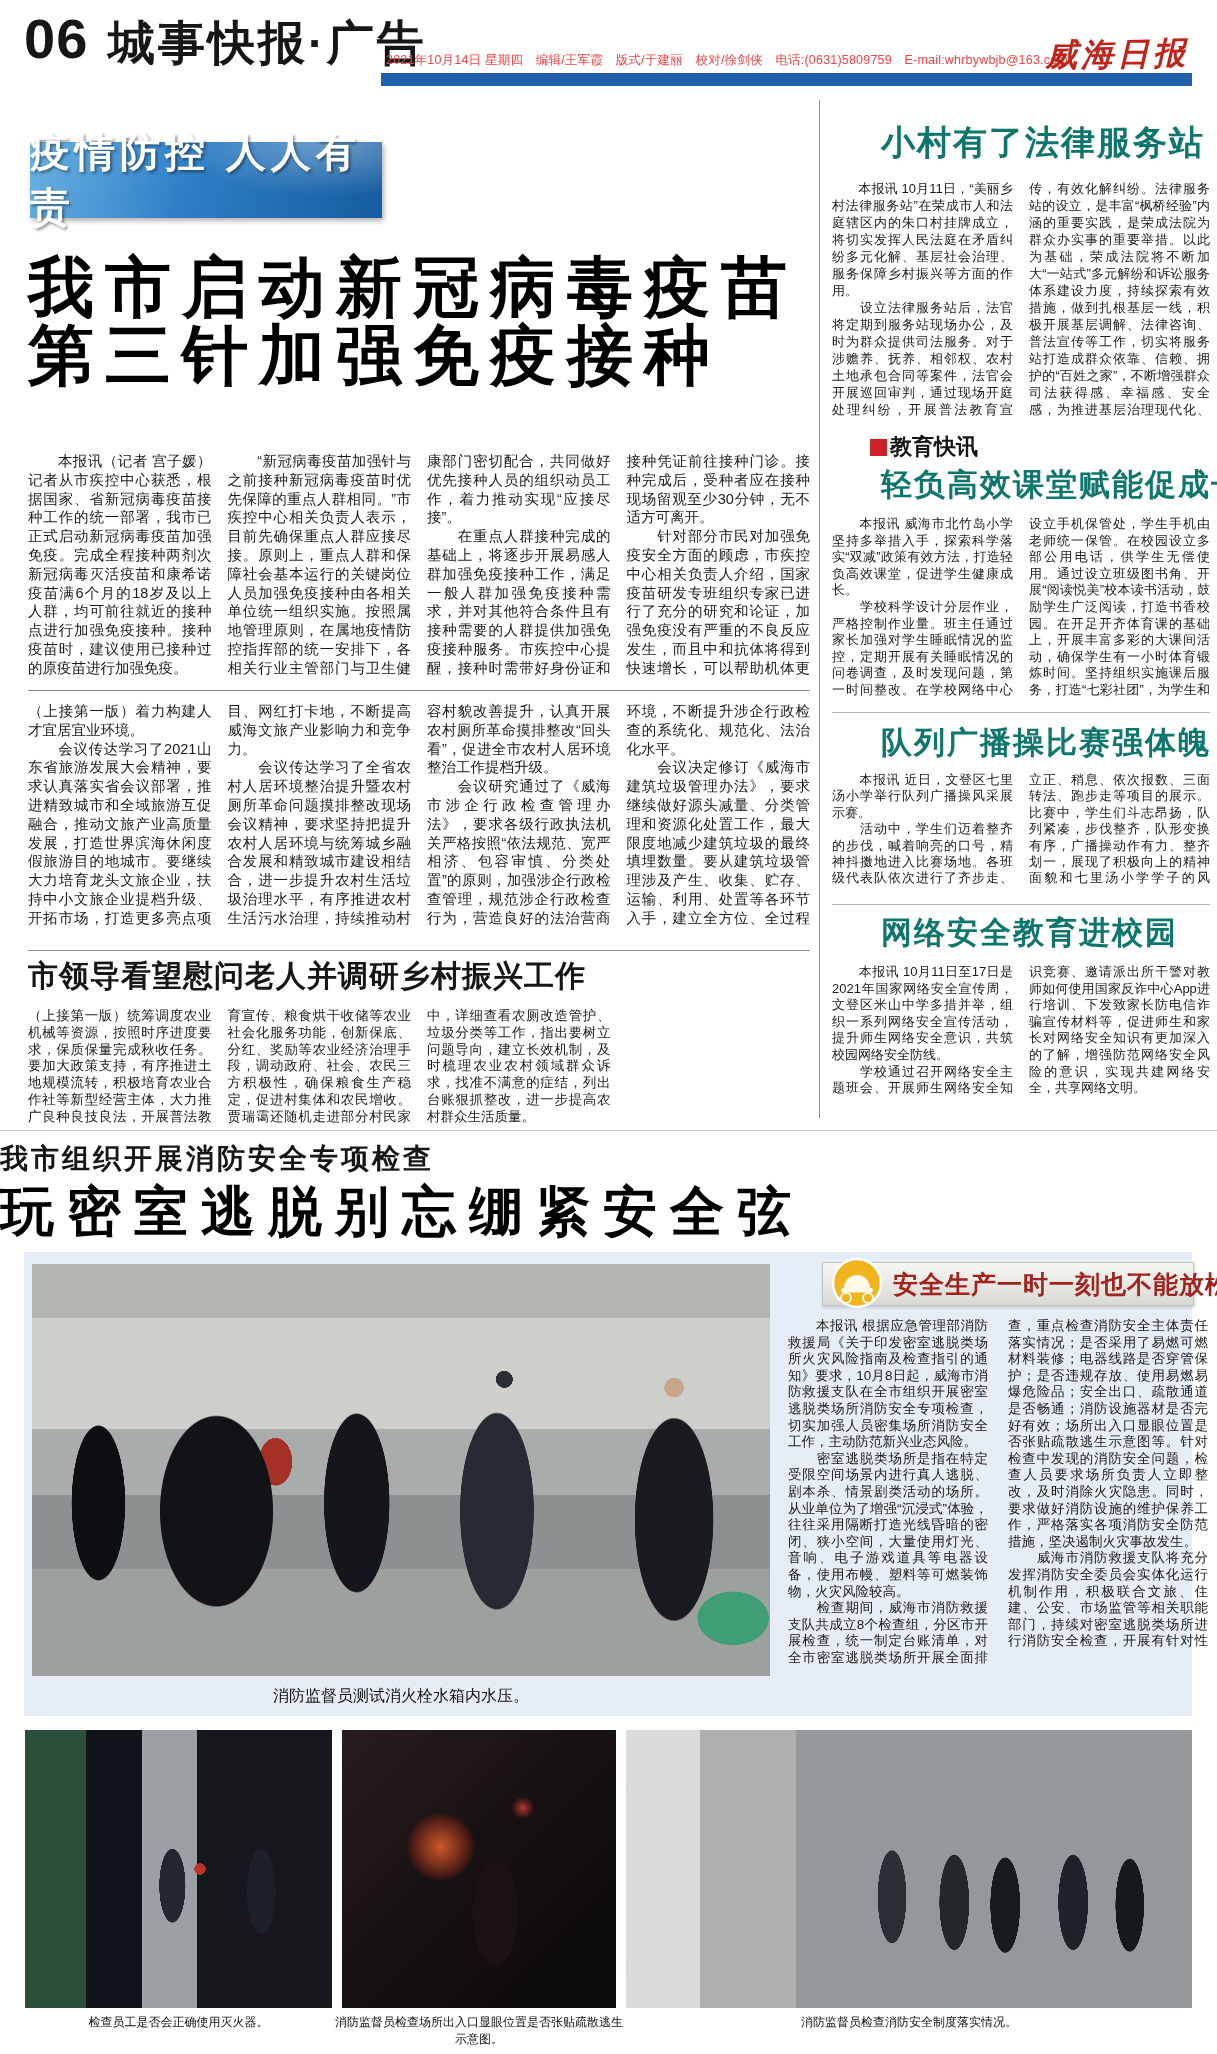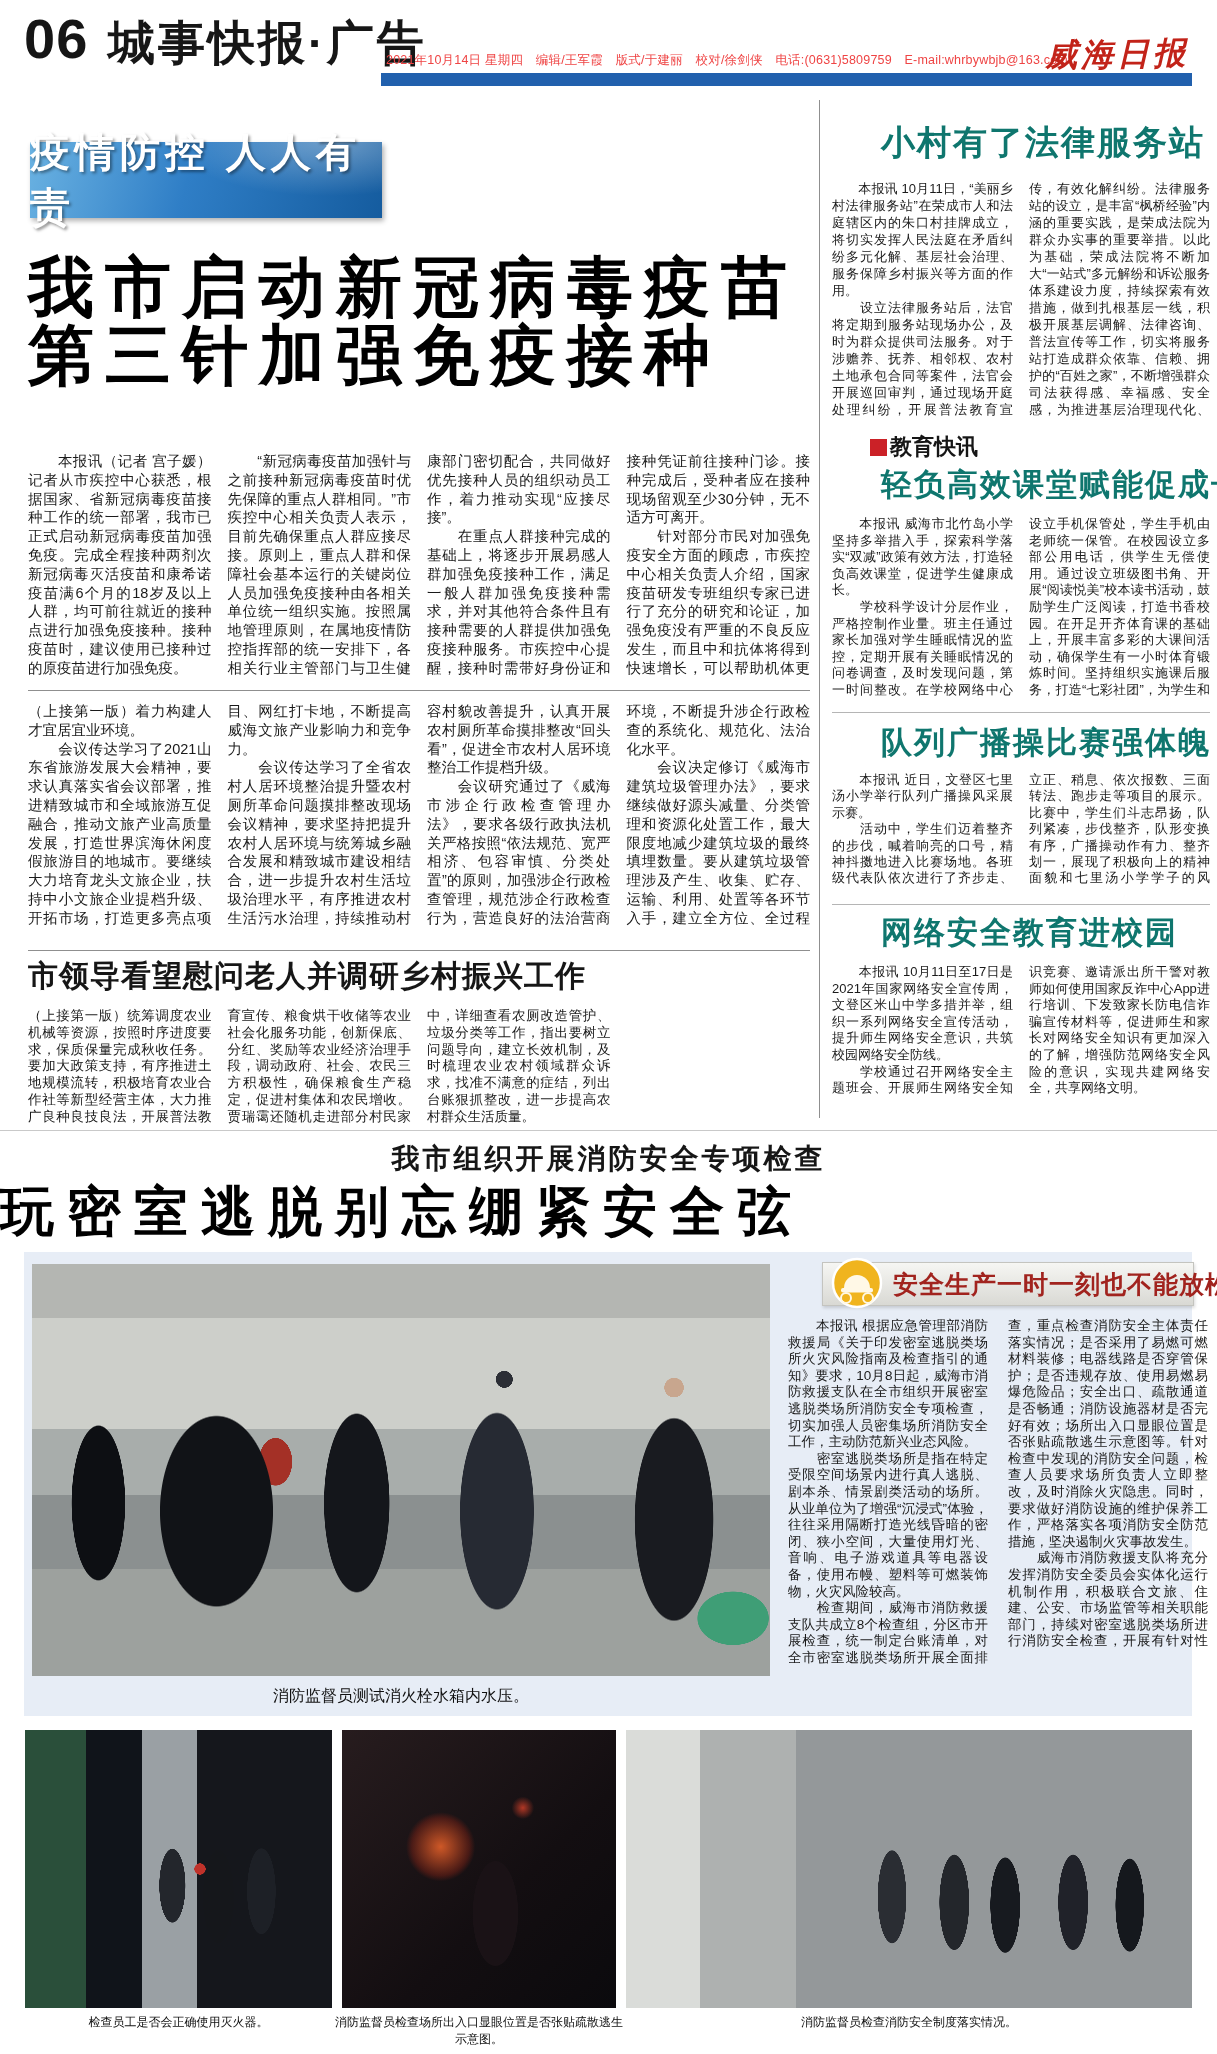--- a/index.html
+++ b/index.html
@@ -35,21 +35,21 @@
   .r-title{position:absolute;left:838px;font-size:31px;font-weight:900;letter-spacing:2px;
            font-family:Liberation Serif, serif;color:#0f766e;white-space:nowrap;margin-left:43px;}
   .body2{column-count:2;column-gap:16px;font-size:13px;line-height:17px;}
   .law-body{position:absolute;left:832px;top:180px;width:378px;height:240px;}
   .edu-marker{position:absolute;left:846px;top:432px;display:flex;align-items:center;font-size:22px;font-weight:900;padding-left:24px;}
   .edu-marker .sq{width:17px;height:17px;background:#cb2127;margin-right:3px;}
   .edu1-body{position:absolute;left:832px;top:516px;width:378px;height:188px;line-height:16.6px;}
   .edu2-body{position:absolute;left:832px;top:772px;width:378px;height:126px;line-height:16.4px;}
   .edu3-body{position:absolute;left:832px;top:964px;width:378px;height:148px;line-height:16.6px;}
   
-  .fire-kicker{position:absolute;left:0;top:1140px;width:1217px;text-align:center;font-size:28px;font-weight:700;letter-spacing:3px;}
+  .fire-kicker{position:absolute;left:0;top:1140px;width:1217px;text-align:left;font-size:28px;font-weight:700;letter-spacing:3px;}
   .fire-title{position:absolute;left:0;top:1176px;width:1217px;font-size:54px;font-weight:900;
               letter-spacing:13px;font-family:"Liberation Serif",serif;color:#000;}
   .fire-panel{position:absolute;left:24px;top:1252px;width:1168px;height:464px;background:#e7edf6;}
   .fire-photo{position:absolute;left:32px;top:1264px;width:738px;height:412px;
     background:
       radial-gradient(ellipse 60px 45px at 95% 86%,#3f9e76 59%,rgba(0,0,0,0) 60%),
       radial-gradient(circle 15px at 87% 30%,#c8a68e 64%,rgba(0,0,0,0) 66%),
       radial-gradient(ellipse 66px 170px at 87% 62%,#191b20 59%,rgba(0,0,0,0) 60%),
       radial-gradient(circle 13px at 64% 28%,#2b2e35 64%,rgba(0,0,0,0) 66%),
       radial-gradient(ellipse 62px 165px at 63% 60%,#262a33 59%,rgba(0,0,0,0) 60%),

